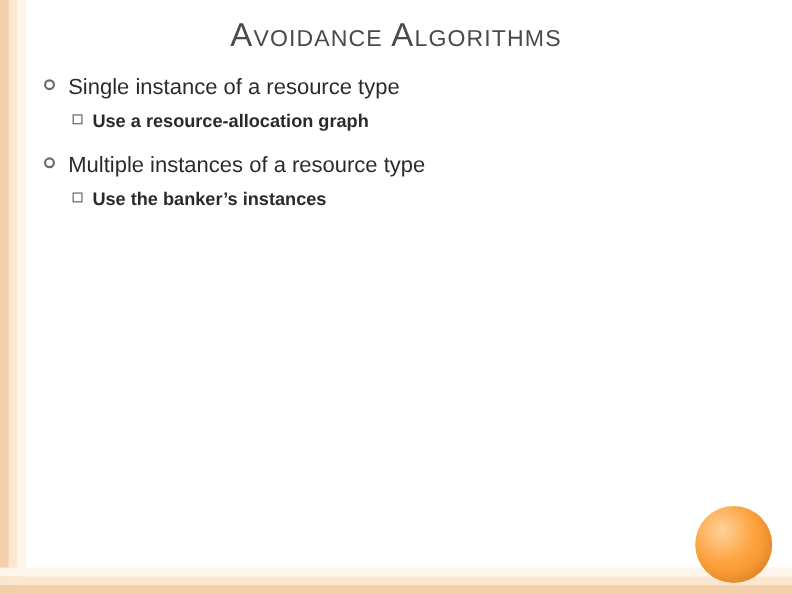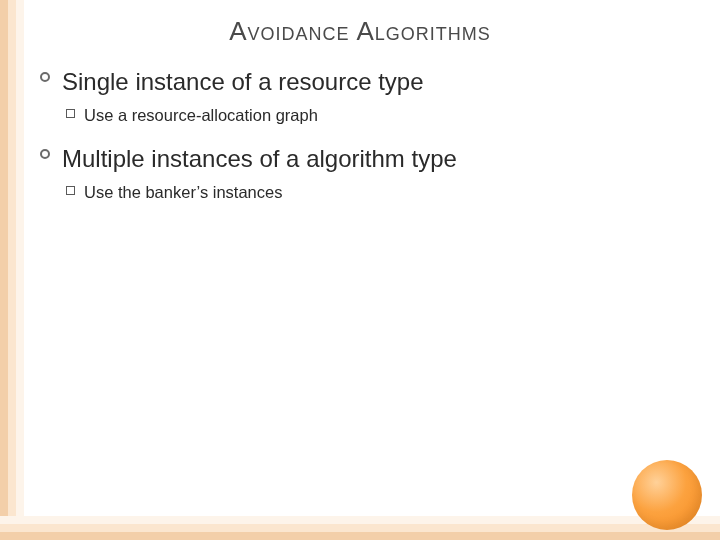--- a/index.html
+++ b/index.html
@@ -36,21 +36,21 @@
     right: 18px; bottom: 10px;
     border-radius: 50%;
     background: radial-gradient(circle at 35% 32%, #ffd199 0%, #fca23f 45%, #f48a1f 100%);
     box-shadow: inset -4px -5px 8px rgba(0,0,0,0.08);
     z-index: 5;
   }
   .title {
     position: absolute;
     top: 16px; left: 0; right: 0;
     text-align: center;
-    font-size: 26px;
+    font-size: 30px;
     letter-spacing: 1px;
     color: #4a4a4a;
     font-variant: small-caps;
     font-weight: 400;
   }
   .content {
     position: absolute;
     left: 40px; right: 30px; top: 66px;
     color: #2a2a2a;
   }
@@ -60,27 +60,28 @@
     margin-bottom: 6px;
   }
   .bullet-ring {
     width: 10px; height: 10px;
     border: 2px solid #6b6b6b;
     border-radius: 50%;
     flex: 0 0 auto;
     margin-top: 6px;
     margin-right: 12px;
   }
-  .text-l1 { font-size: 24px; line-height: 1.35; }
+  .text-l1 { font-size: 20px; line-height: 1.35; }
   .item-l2 {
     display: flex;
     align-items: flex-start;
     margin-left: 26px;
     margin-top: 4px;
     margin-bottom: 16px;
+    font-weight: bold;
   }
   .bullet-square {
     width: 9px; height: 9px;
     border: 1.5px solid #5a5a5a;
     flex: 0 0 auto;
     margin-top: 5px;
     margin-right: 9px;
     background: #fff;
   }
   .text-l2 { font-size: 16.5px; line-height: 1.35; }
@@ -110,20 +111,20 @@
     <span class="bullet-ring"></span>
     <span class="text-l1">Single instance of a resource type</span>
   </div>
   <div class="item-l2">
     <span class="bullet-square"></span>
     <span class="text-l2">Use a resource-allocation graph</span>
   </div>
 
   <div class="item-l1">
     <span class="bullet-ring"></span>
-    <span class="text-l1">Multiple instances of a algorithm type</span>
+    <span class="text-l1">Multiple instances of a resource type</span>
   </div>
   <div class="item-l2">
     <span class="bullet-square"></span>
     <span class="text-l2">Use the banker’s instances</span>
   </div>
 
 </div>
 
 </body></html>

